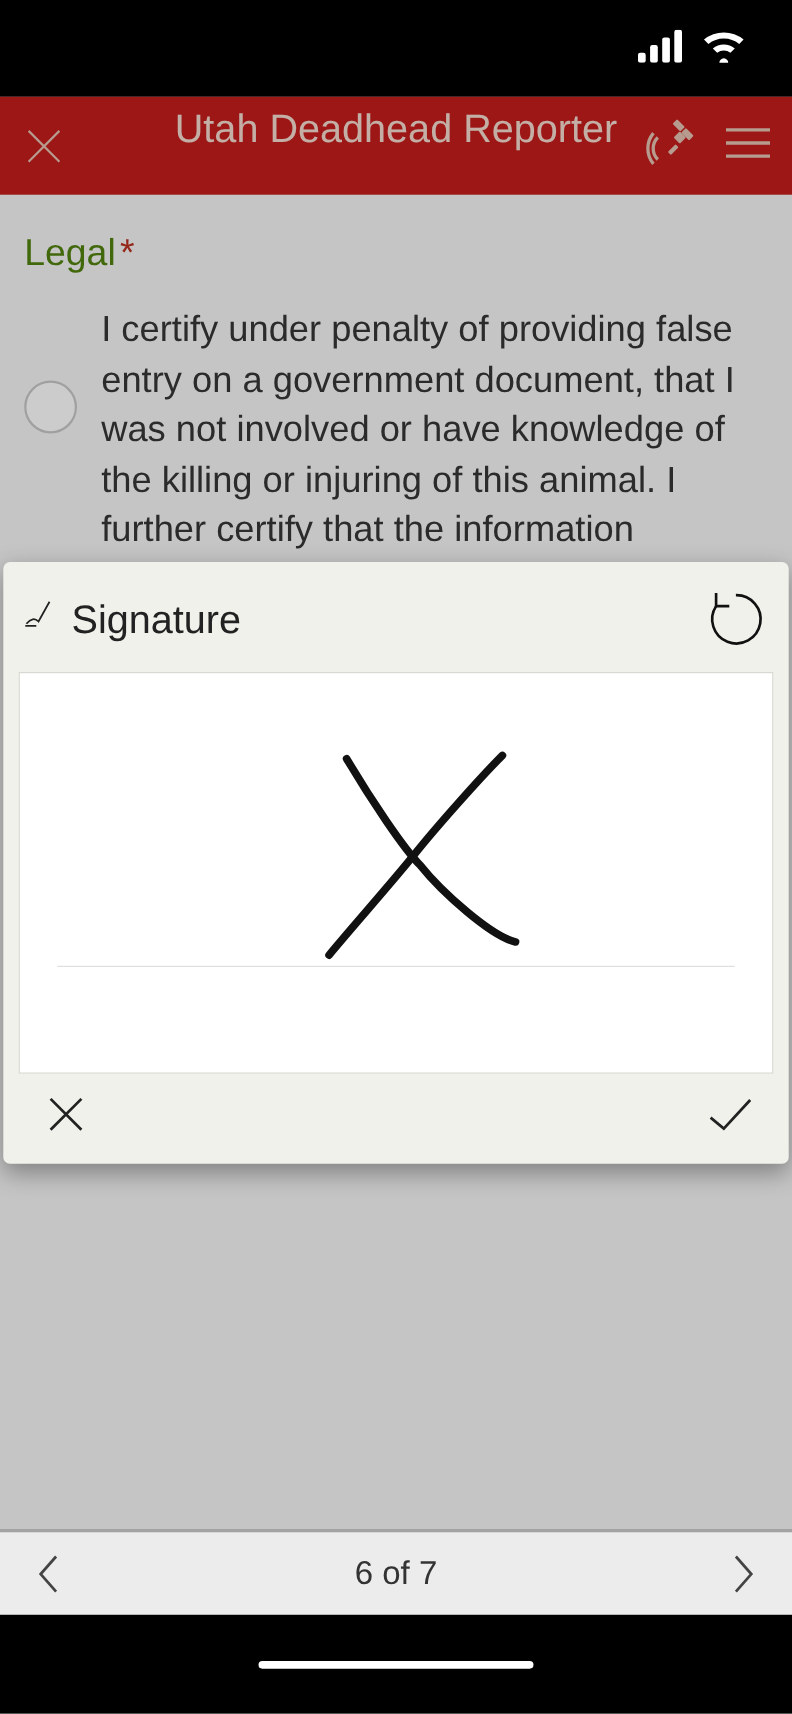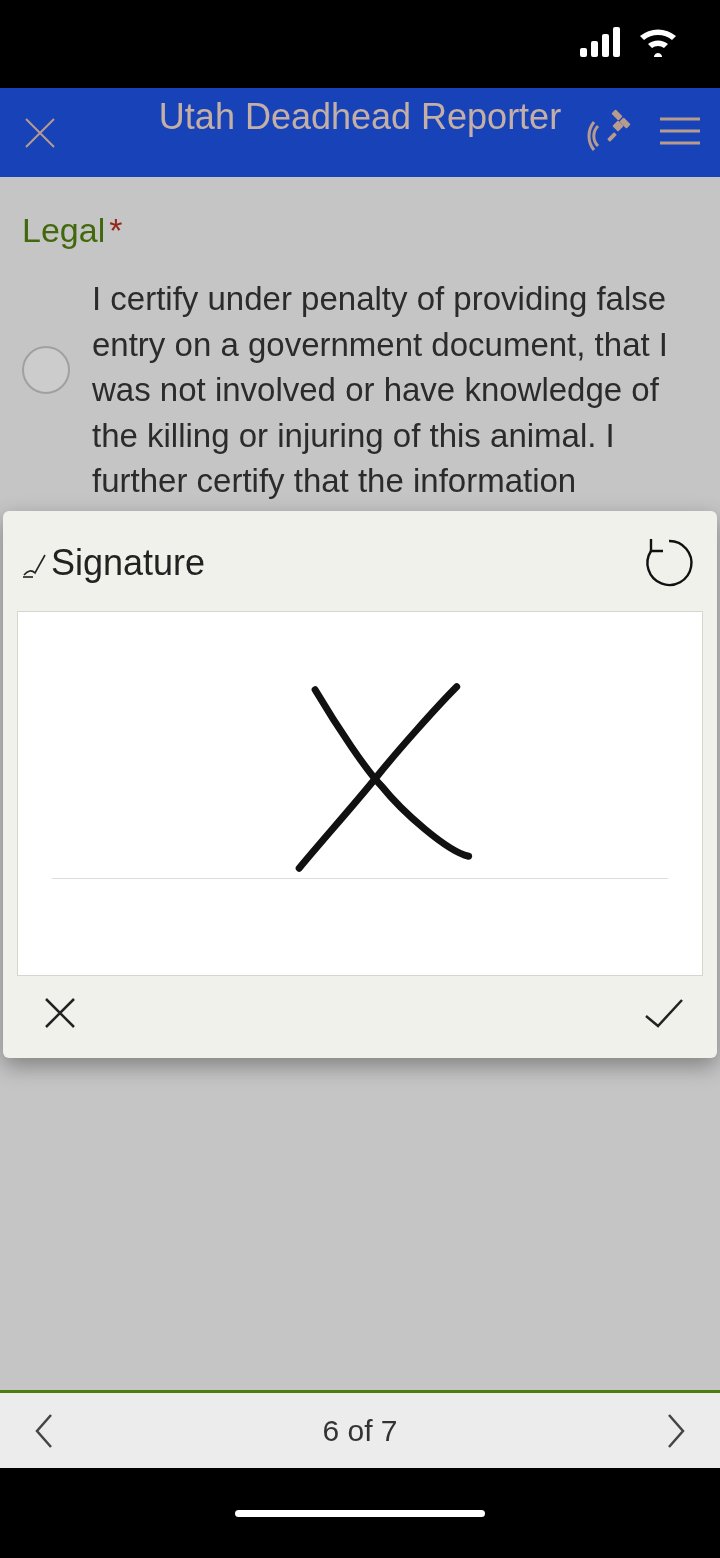--- a/index.html
+++ b/index.html
@@ -20,21 +20,21 @@
       justify-content: flex-end;
       align-items: center;
       padding: 0 42px 0 0;
       gap: 14px;
     }
     .signal-icon, .wifi-icon { color: #fff; }
     
     
     .app-header {
       height: 89px;
-      background: #1d4ed8;
+      background: #b91c1c;
       display: flex;
       align-items: center;
       padding: 0 20px;
       position: relative;
     }
     .header-close {
       width: 40px; height: 40px;
       display: flex; align-items: center; justify-content: center;
     }
     .header-title {
@@ -115,21 +115,22 @@
       padding: 14px 14px 8px 14px;
     }
     .sig-header {
       display: flex;
       align-items: center;
       justify-content: space-between;
       padding: 8px 4px 18px 4px;
     }
     .sig-title-wrap {
       display: flex;
-      align-items: flex-end;
+      align-items: flex-start;
+      gap: 14px;
     }
     .sig-title {
       font-size: 36px;
       font-family: 'Futura', 'Century Gothic', -apple-system, sans-serif;
       font-weight: 400;
       color: #222;
     }
     .sig-reset { width: 60px; height: 60px; display:flex; align-items:center; justify-content:center; }
     
     .canvas {
@@ -161,21 +162,21 @@
       display: flex; align-items: center; justify-content: center;
     }
     
     
     .footer {
       position: absolute;
       left: 0; right: 0;
       bottom: 90px;
       height: 78px;
       background: #ececec;
-      border-top: 3px solid #4d7c0f;
+      border-top: 3px solid #a3a3a3;
       display: flex;
       align-items: center;
       justify-content: space-between;
       padding: 0 24px;
     }
     .footer-nav {
       width: 40px; height: 40px;
       display:flex; align-items:center; justify-content:center;
       color: #555;
     }

